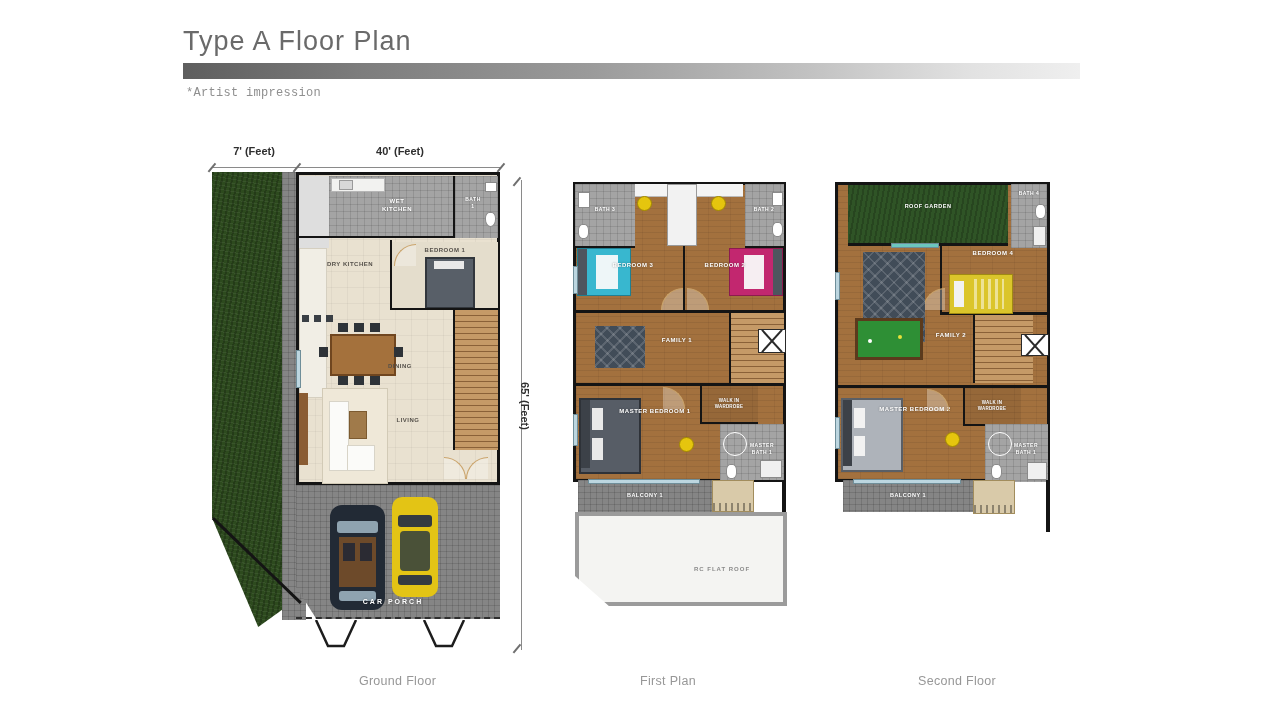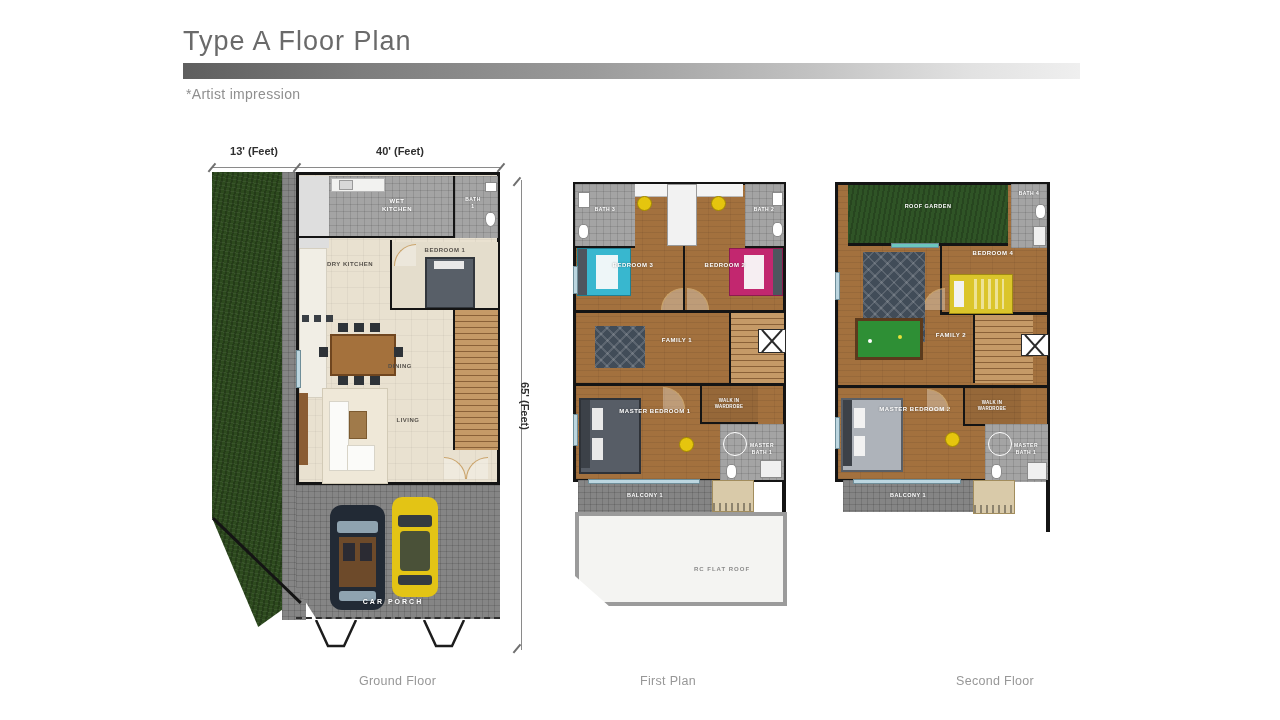--- a/index.html
+++ b/index.html
@@ -3,21 +3,21 @@
 <meta charset="utf-8">
 <style>
   html,body{margin:0;padding:0;}
   body{width:1280px;height:720px;background:#ffffff;position:relative;overflow:hidden;
        font-family:"Liberation Sans",sans-serif;}
   .abs{position:absolute;}
   .title{position:absolute;left:183px;top:26px;font-size:27px;font-weight:400;color:#6a6a6a;
          letter-spacing:1px;margin:0;}
   .bar{position:absolute;left:183px;top:63px;width:897px;height:16px;
        background:linear-gradient(90deg,#5e5e5e 0%,#7d7d7d 20%,#9a9a9a 45%,#c2c2c2 70%,#e2e2e2 88%,#efefef 100%);}
-  .note{position:absolute;left:186px;top:86px;font-size:14px;color:#8f8f8f;letter-spacing:.3px;}
+  .note{position:absolute;left:186px;top:86px;font-size:12px;color:#8f8f8f;letter-spacing:.3px;font-family:Liberation Mono, monospace;}
   .caption{position:absolute;top:674px;font-size:12.5px;color:#979797;text-align:center;letter-spacing:.3px;}
 
   .group{position:absolute;}
   .dimlbl{position:absolute;font-size:11px;font-weight:bold;color:#2f2f2f;text-align:center;}
   .dimline-h{position:absolute;border-top:1px solid #8a8a8a;}
   .dimline-v{position:absolute;border-left:1px solid #8a8a8a;}
   .tick{position:absolute;width:1.5px;height:11px;background:#6f6f6f;transform:rotate(40deg);}
 
   .lbl{position:absolute;font-size:6px;font-weight:bold;color:#ffffff;text-align:center;
        letter-spacing:.5px;line-height:1.3;text-shadow:0 0 2px rgba(0,0,0,.45);}
@@ -61,21 +61,21 @@
   .crossbar{position:absolute;width:2px;height:30px;background:#2a2a2a;left:12px;top:-4px;}
 </style>
 </head>
 <body>
 
 <h1 class="title">Type A Floor Plan</h1>
 <div class="bar"></div>
 <div class="note">*Artist impression</div>
 
 <div class="group" id="ground-plan" style="left:210px;top:145px;width:330px;height:525px;">
-  <div class="dimlbl" style="left:0;top:0;width:88px;">13' (Feet)</div>
+  <div class="dimlbl" style="left:0;top:0;width:88px;">7' (Feet)</div>
   <div class="dimlbl" style="left:88px;top:0;width:204px;">40' (Feet)</div>
   <div class="dimline-h" style="left:2px;top:22px;width:290px;"></div>
   <div class="tick" style="left:1px;top:17px;"></div>
   <div class="tick" style="left:86px;top:17px;"></div>
   <div class="tick" style="left:290px;top:17px;"></div>
 
   <div class="abs grass" style="left:2px;top:27px;width:84px;height:455px;clip-path:polygon(0 0,100% 0,100% 94%,55% 100%,0 76%);"></div>
   <div class="abs tile-dark" style="left:72px;top:27px;width:24px;height:448px;"></div>
   <div class="wall" style="left:4px;top:372px;width:122px;height:3px;transform:rotate(44deg);transform-origin:0 0;"></div>
 
@@ -317,13 +317,13 @@
   <div class="abs" style="left:138px;top:298px;width:42px;height:34px;background:#d9caa9;border:1px solid #a28d5d;box-sizing:border-box;">
     <div class="abs" style="left:0;top:24px;width:40px;height:8px;background:repeating-linear-gradient(90deg,rgba(0,0,0,.35) 0 2px,transparent 2px 6px);"></div>
   </div>
   <div class="wall" style="left:211px;top:298px;width:4px;height:52px;"></div>
   <div class="window" style="left:0;top:90px;width:3px;height:26px;"></div>
   <div class="window" style="left:0;top:235px;width:3px;height:30px;"></div>
 </div>
 
 <div class="caption" style="left:340px;width:115px;">Ground Floor</div>
 <div class="caption" style="left:612px;width:112px;">First Plan</div>
-<div class="caption" style="left:939px;width:112px;">Second Floor</div>
+<div class="caption" style="left:901px;width:112px;">Second Floor</div>
 
 </body></html>

